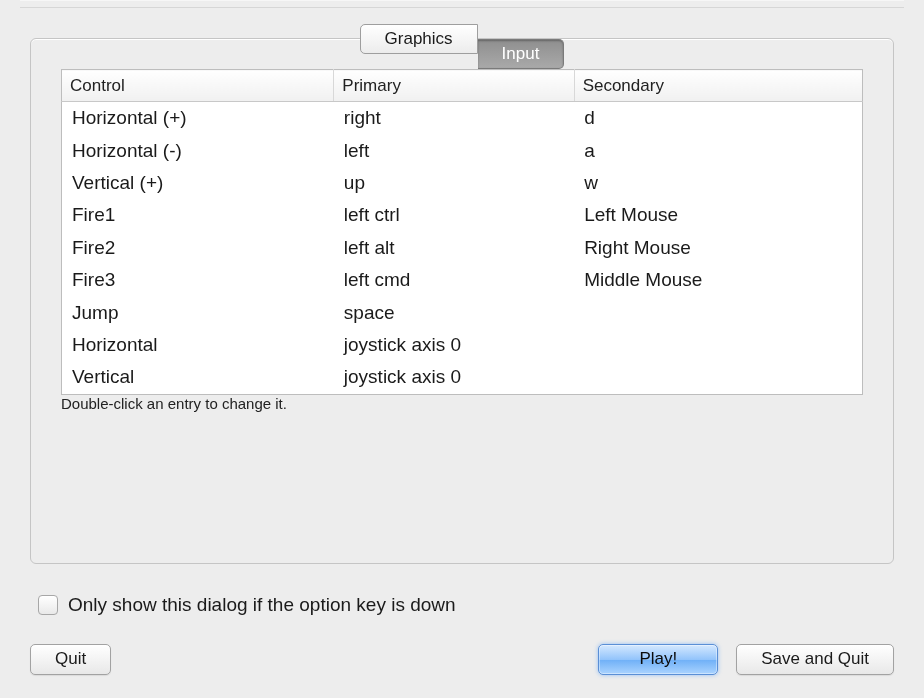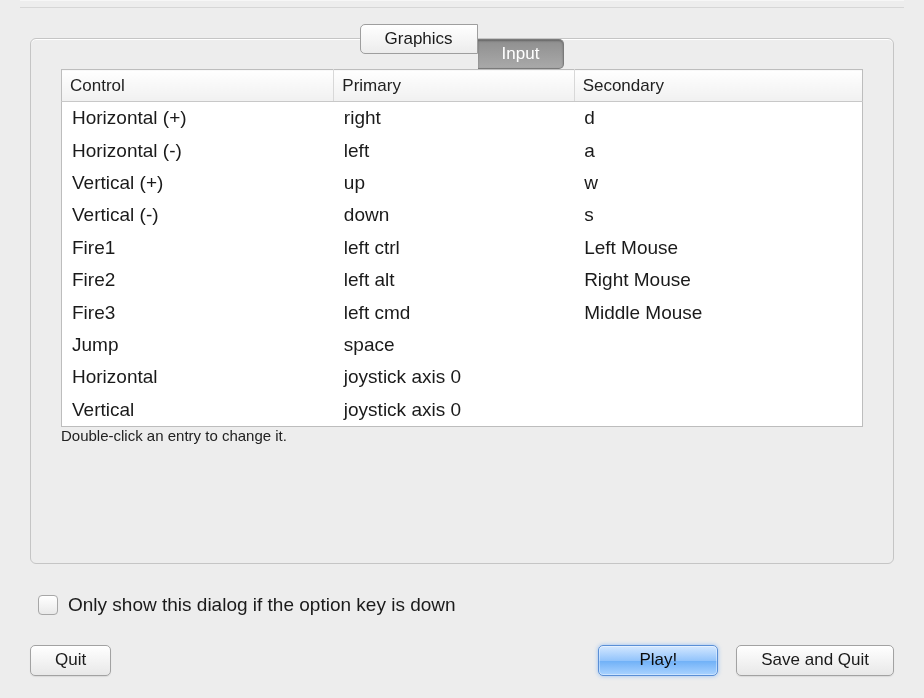--- a/index.html
+++ b/index.html
@@ -139,21 +139,21 @@
   }
 
   
   .button-row {
     position: absolute;
     left: 30px;
     right: 30px;
     bottom: 22px;
     height: 32px;
     display: flex;
-    align-items: center;
+    align-items: flex-start;
   }
   .btn {
     height: 29px;
     line-height: 27px;
     padding: 0 24px;
     font-size: 17px;
     border: 1px solid #a2a2a2;
     border-radius: 5px;
     background: linear-gradient(#ffffff, #e8e8e8);
     box-shadow: 0 1px 0 #ffffff inset, 0 1px 1px rgba(0,0,0,0.08);
@@ -210,25 +210,20 @@
             <td>Horizontal (-)</td>
             <td>left</td>
             <td>a</td>
           </tr>
           <tr>
             <td>Vertical (+)</td>
             <td>up</td>
             <td>w</td>
           </tr>
           <tr>
-            <td>Vertical (-)</td>
-            <td>down</td>
-            <td>s</td>
-          </tr>
-          <tr>
             <td>Fire1</td>
             <td>left ctrl</td>
             <td>Left Mouse</td>
           </tr>
           <tr>
             <td>Fire2</td>
             <td>left alt</td>
             <td>Right Mouse</td>
           </tr>
           <tr>

